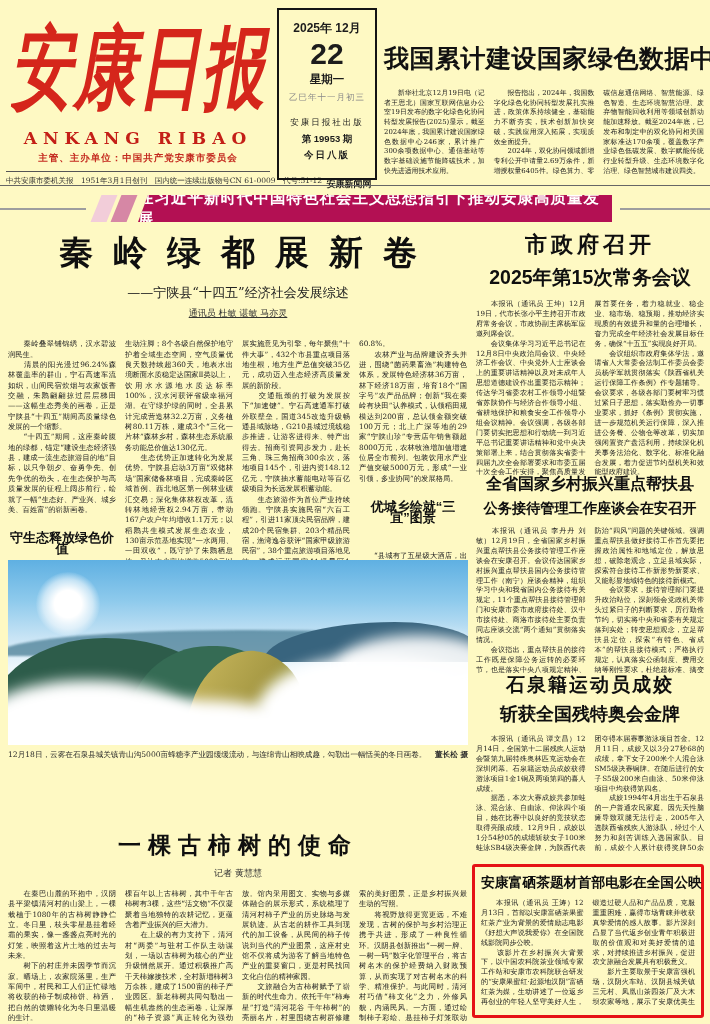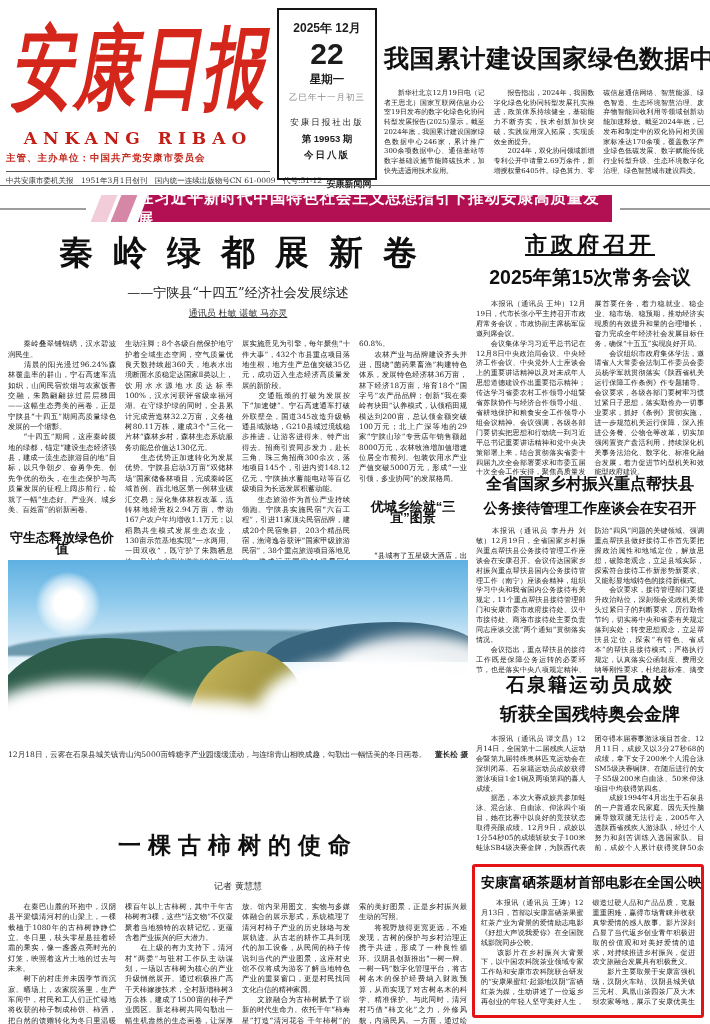--- a/index.html
+++ b/index.html
@@ -1,32 +1,32 @@
 <!DOCTYPE html>
 <html><head>
 <meta charset="utf-8">
 <style>
   * { margin:0; padding:0; box-sizing:border-box; }
   html,body { background:#e9e9e9; }
   #page {
     position:relative; width:710px; height:1024px; margin:0 auto;
-    background:#ffffff; overflow:hidden;
+    background:#fef9c3; overflow:hidden;
     font-family:"DejaVu Serif", serif; color:#1c1c1c;
   }
 
   
   #masthead { position:absolute; left:6px; top:4px; width:264px; height:182px; }
   #calligraphy {
     height:118px; display:flex; align-items:center; justify-content:center;
     font-size:62px; font-weight:bold; font-style:italic; color:#d5261b;
     letter-spacing:2px; transform:scaleY(1.45); transform-origin:50% 40%;
     font-family:"DejaVu Serif", serif; white-space:nowrap;
   }
   #latin-name { text-align:center; color:#c41f17; font-weight:bold; font-size:17px; letter-spacing:6px; margin-top:6px; }
-  #organizer { color:#c42a1f; font-weight:bold; font-size:9.5px; margin-top:4px; letter-spacing:1px; }
+  #organizer { text-align:center; color:#c42a1f; font-weight:bold; font-size:9.5px; margin-top:4px; letter-spacing:1px; }
   #masthead-footer {
     margin-top:6px; border-top:1px solid #555; padding:4px 0 3px 0;
     font-size:7.5px; color:#333; text-align:center; white-space:nowrap;
   }
 
   
   #datebox {
     position:absolute; left:277px; top:8px; width:100px; height:172px;
     border:2px solid #141414; padding-top:10px; text-align:center;
     font-family:"Liberation Sans", sans-serif;
@@ -107,30 +107,30 @@
   #cl4 { left:150px; top:155px; width:340px; height:80px; }
   #cl5 { left:-40px; top:155px; width:200px; height:70px; }
   #cl6 { left:330px; top:75px; width:160px; height:60px; opacity:.9; }
   #photo-caption { position:absolute; left:8px; top:750px; width:460px; font-size:7.6px; color:#2a2a2a; }
   #photo-caption .credit { float:right; font-weight:bold; }
 
   
   #persimmon { position:absolute; left:8px; top:782px; width:460px; }
   #persimmon h2 { text-align:center; font-size:23px; font-weight:bold; letter-spacing:7px;
     font-family:"Liberation Sans", sans-serif; color:#0f0f0f;margin-top:48px; }
-  #persimmon .byline { text-align:center; font-size:9px; margin-top:19px; color:#333; }
+  #persimmon .byline { text-align:center; font-size:9px; margin-top:6px; color:#333; }
   #persimmon .ncol { height:196px; }
 
   
   .r-art { position:absolute; left:476px; width:228px; }
   .r-h { text-align:center; font-weight:bold; font-family:"Liberation Sans", sans-serif; color:#0f0f0f; white-space:nowrap; }
   .r-body { column-count:2; column-gap:9px; overflow:hidden;
     font-size:7.1px; line-height:9.9px; text-align:justify; white-space:pre-line; color:#222; margin-top:8px; }
   #gov { top:230px; }
-  #gov .l1 { font-size:22px; letter-spacing:4px;text-decoration:underline; }
+  #gov .l1 { font-size:22px; letter-spacing:4px; }
   #gov .l2 { font-size:19.5px; margin-top:4px; }
   #gov .r-body { height:182px; }
   #reception { top:474px; }
   #reception .l1 { font-size:16px; }
   #reception .l2 { font-size:14.2px; margin-top:4px; }
   #reception .r-body { height:150px; }
   #athlete { top:672px; }
   #athlete .l1 { font-size:19px; letter-spacing:2px; }
   #athlete .l2 { font-size:18px; margin-top:4px; }
   #athlete .r-body { height:128px; }

